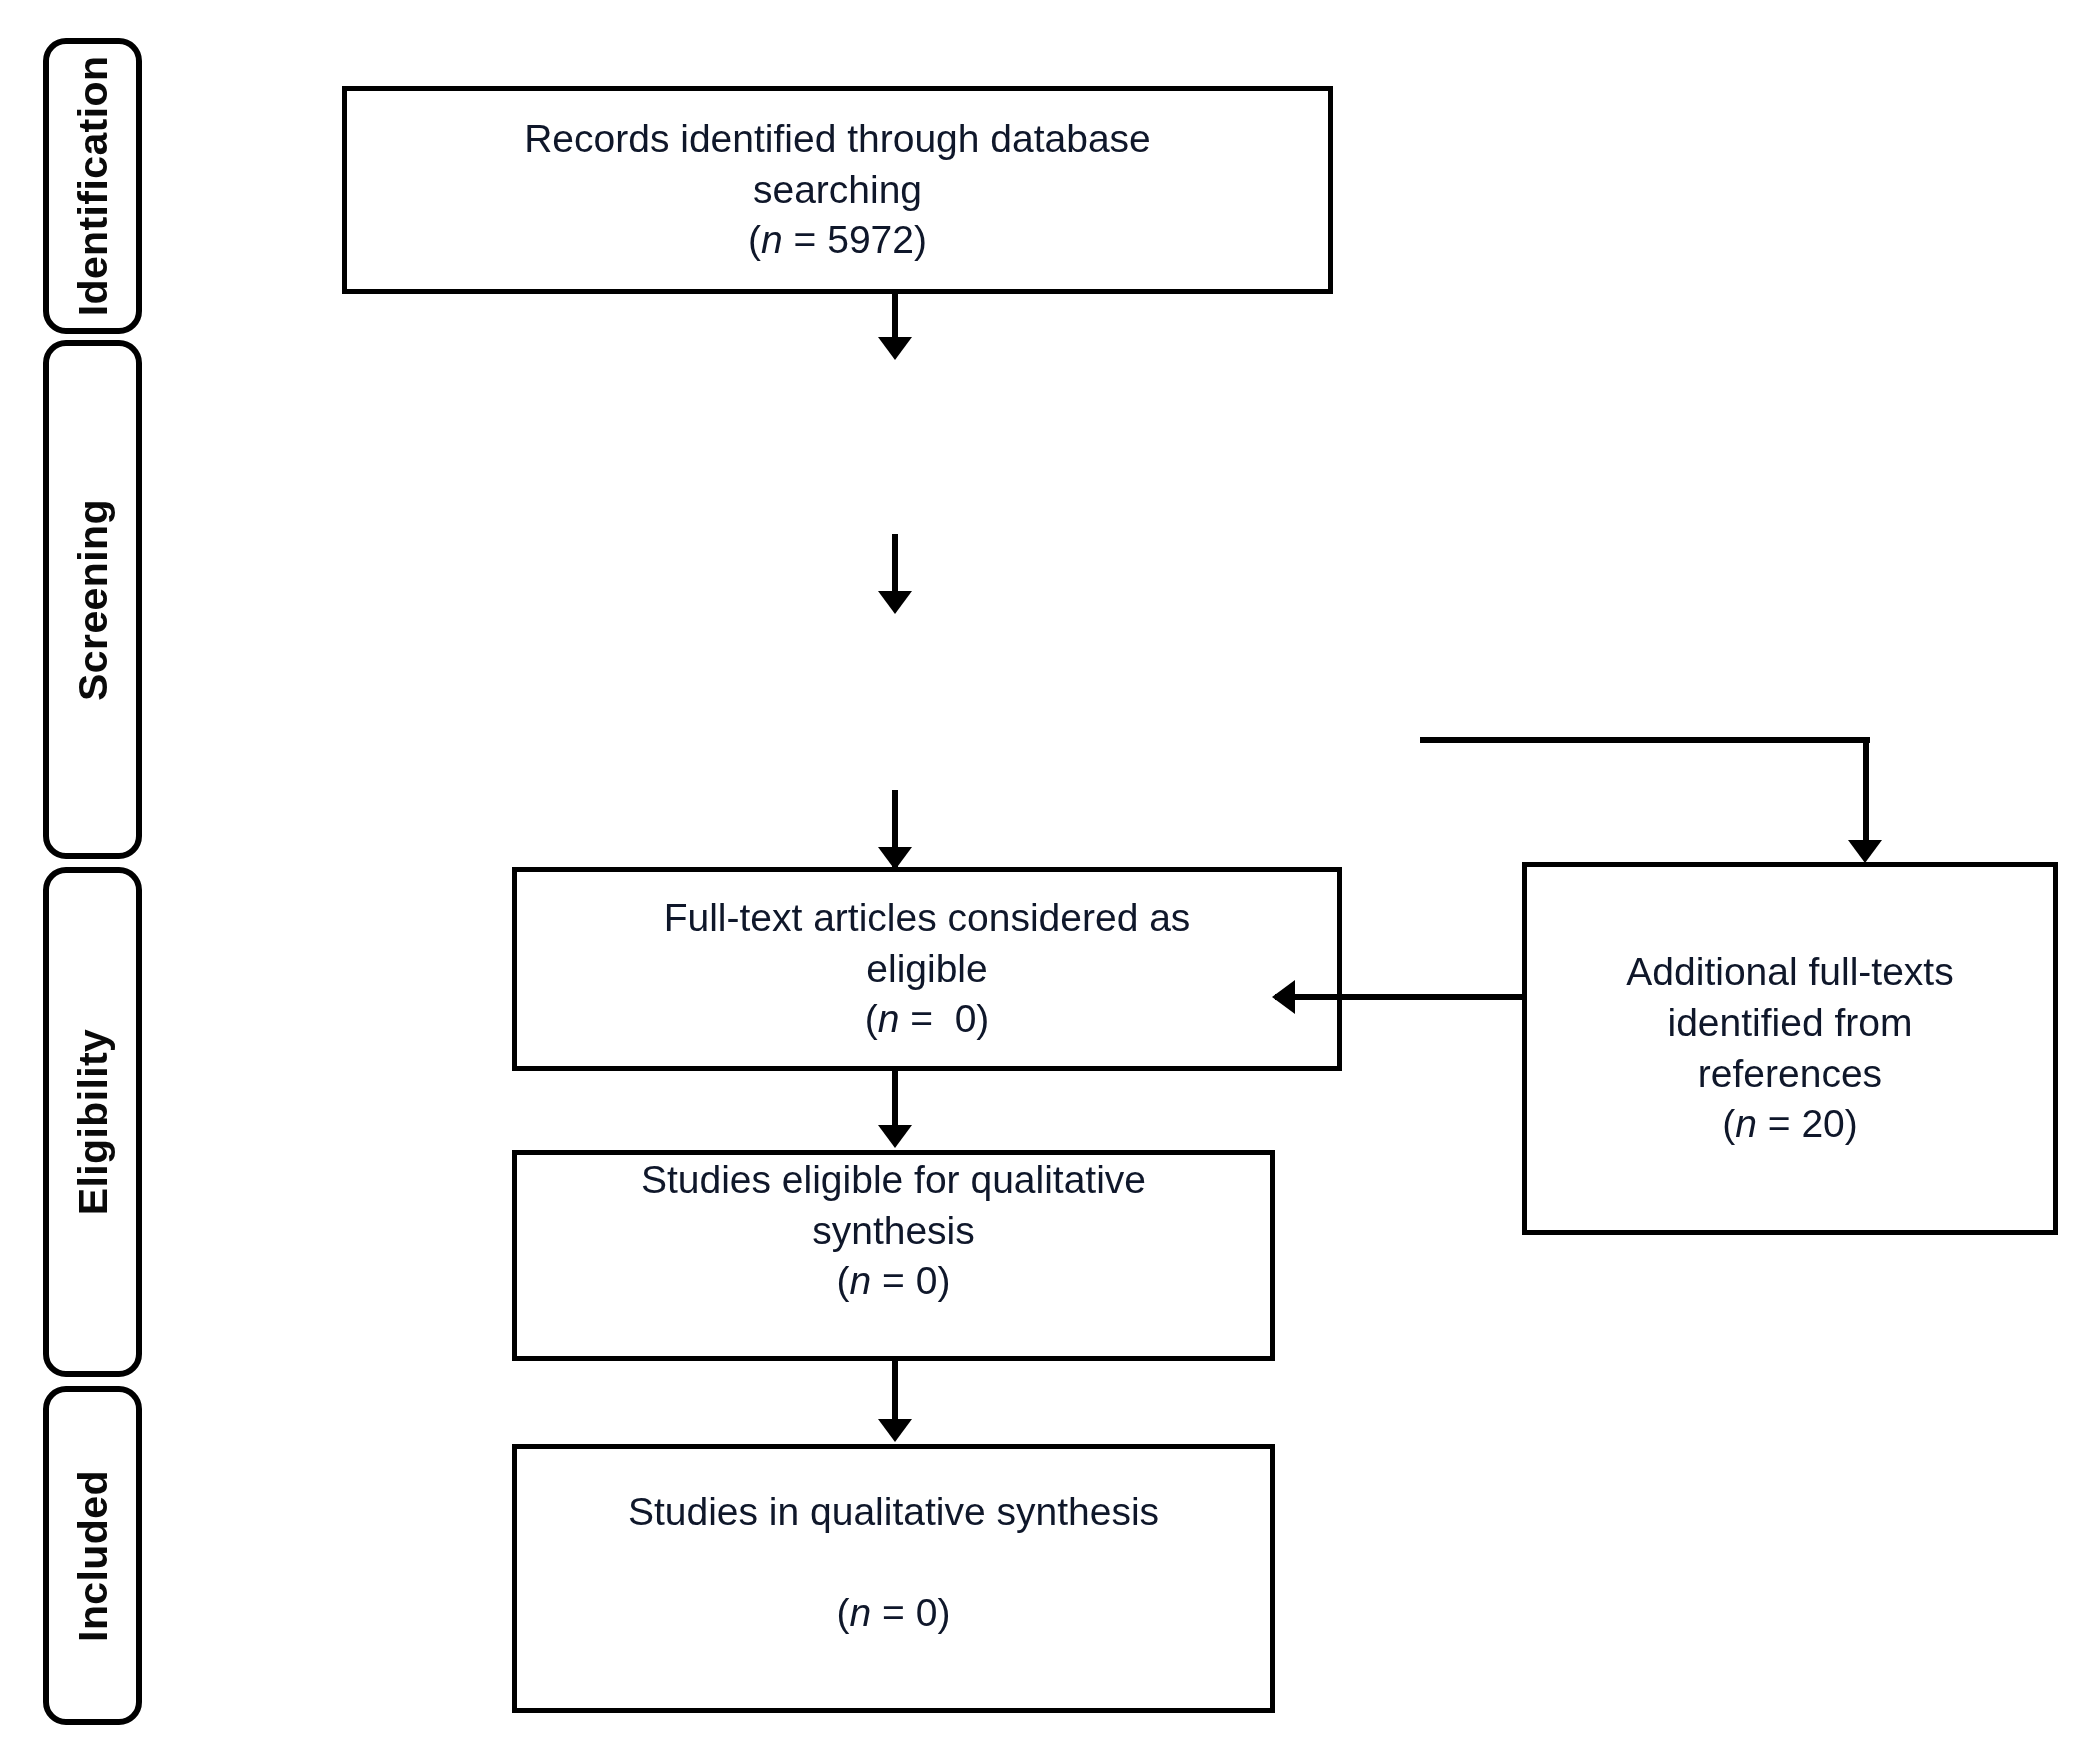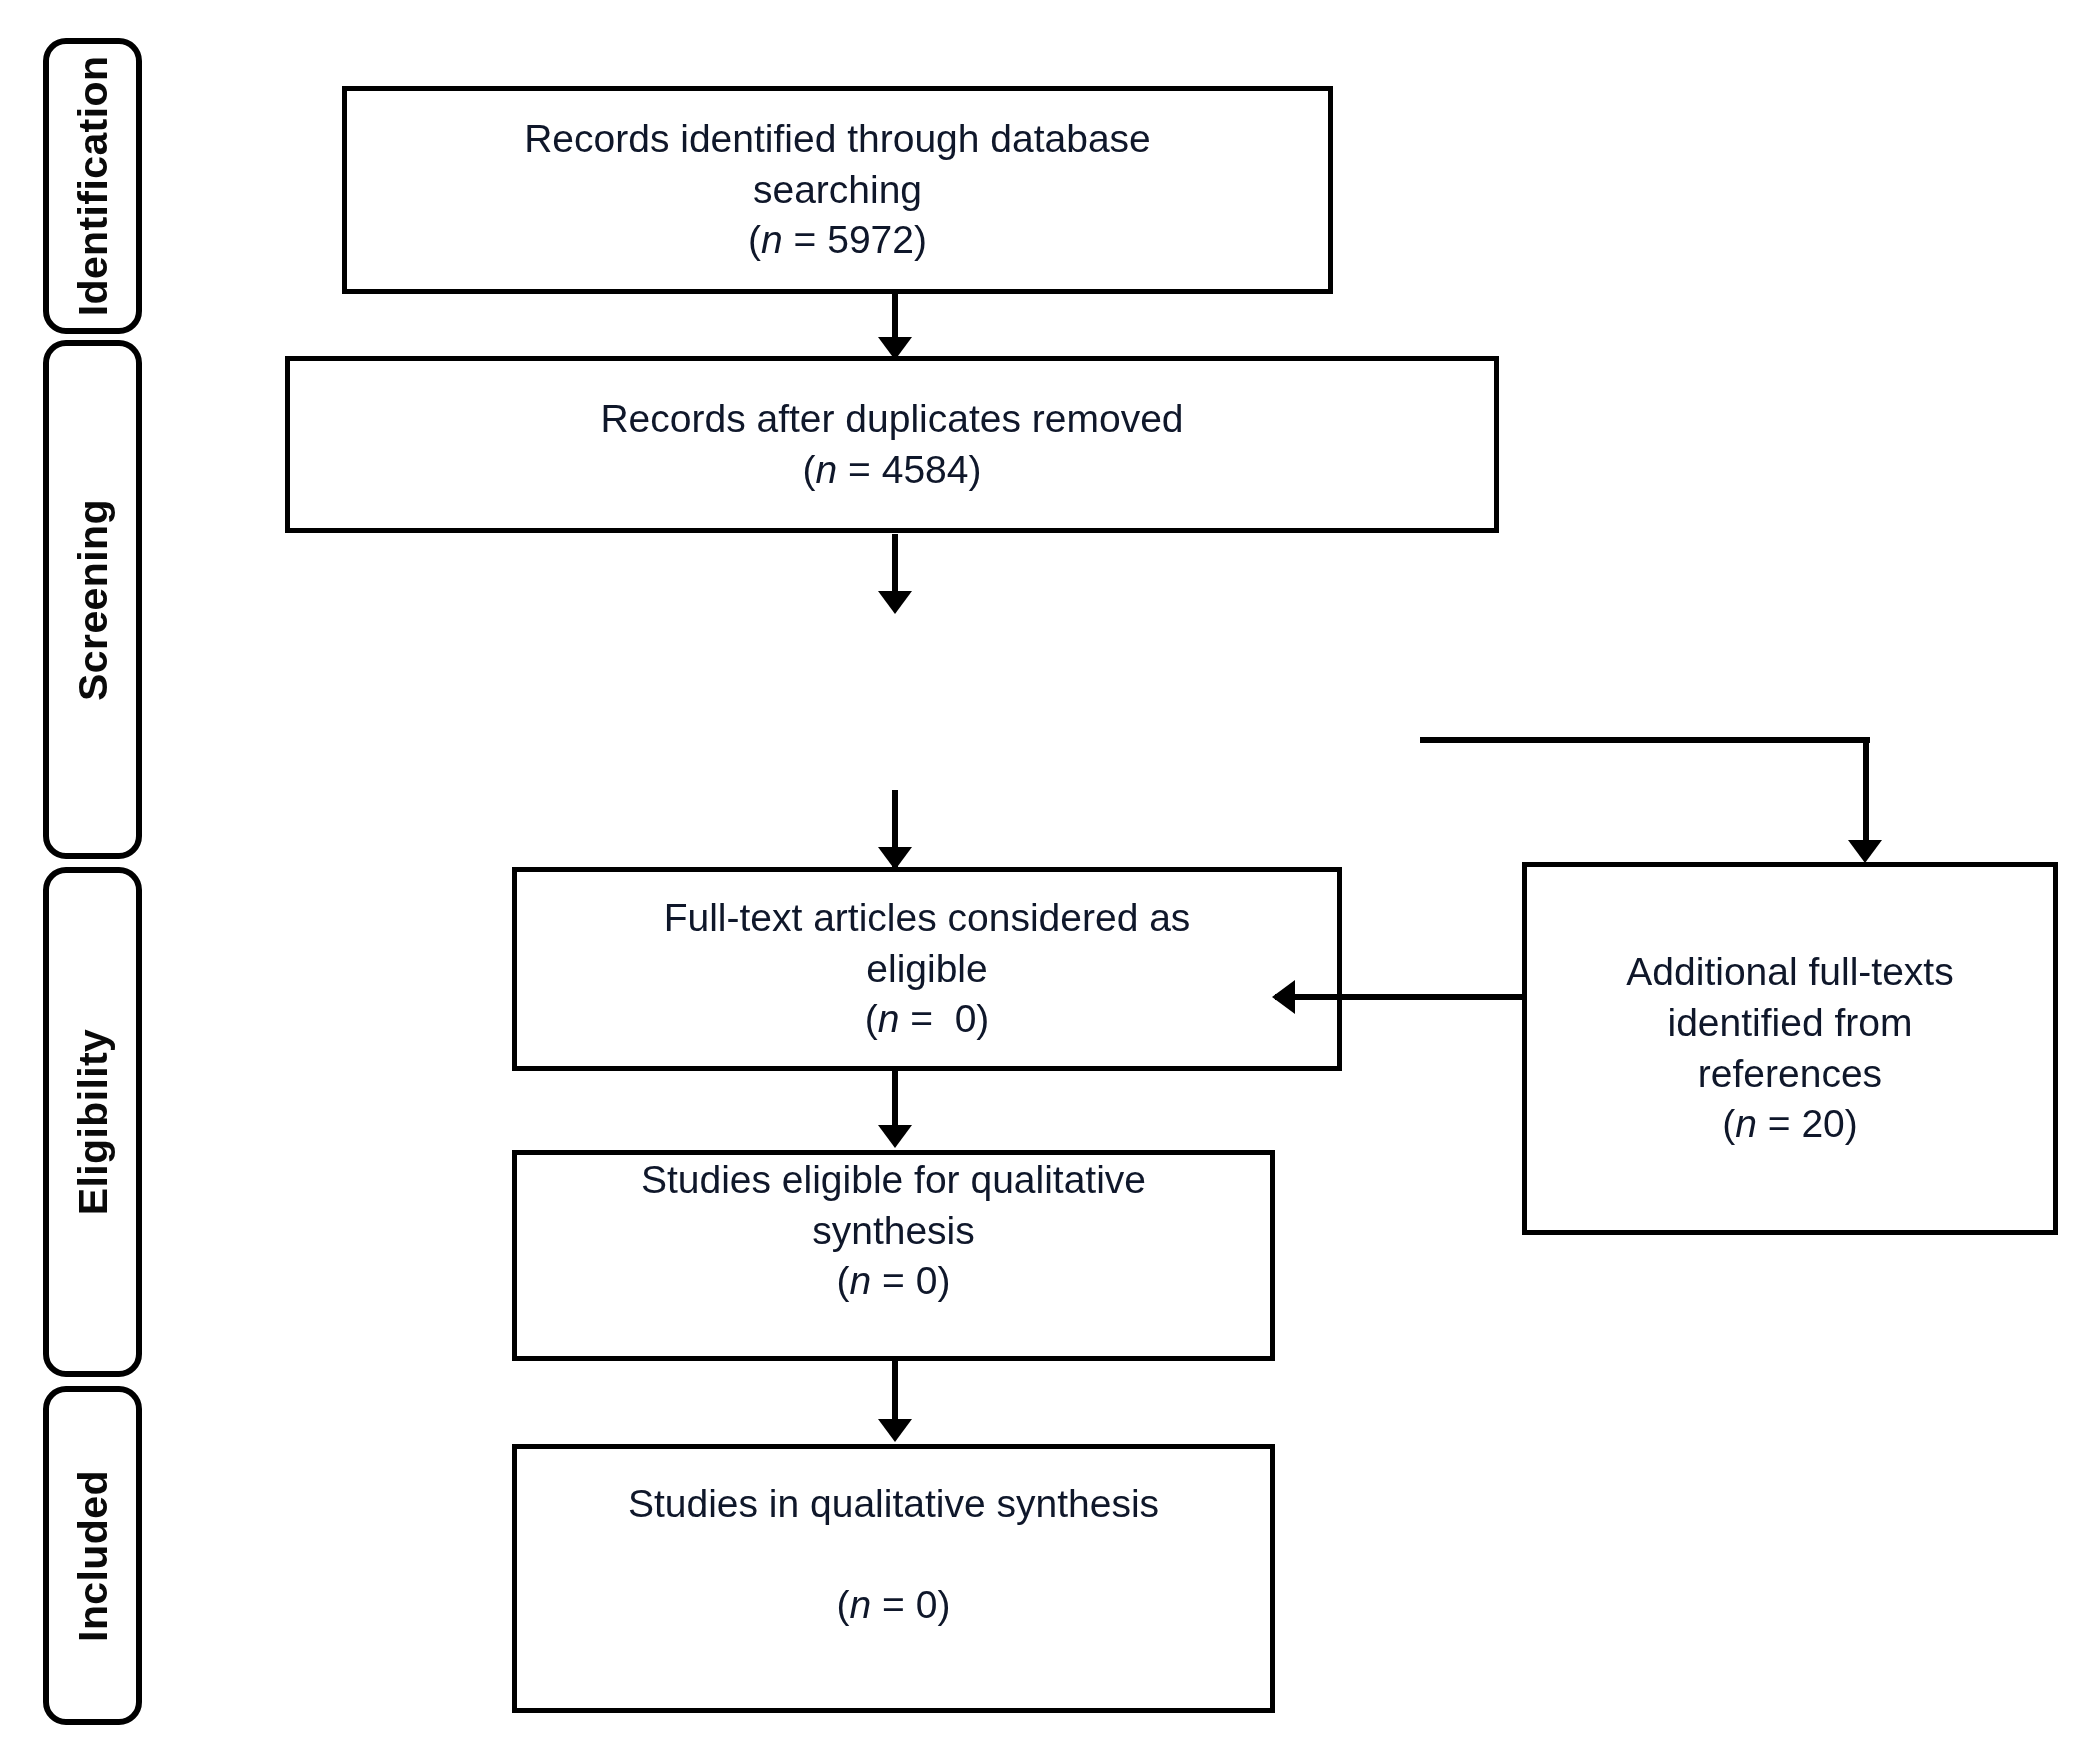--- a/index.html
+++ b/index.html
@@ -121,26 +121,20 @@
     <div class="lines">
       <span class="line">Records identified through database</span>
       <span class="line">searching</span>
       <span class="line nval"><span>(</span><em>n</em><span> = 5972)</span></span>
     </div>
   </div>
 
   <div class="vline" style="left:892px; top:294px; height:54px;"></div>
   <div class="arrow-down" style="left:878px; top:337px;"></div>
 
-  <div class="box" style="left:285px; top:356px; width:1214px; height:177px; justify-content:center;">
-    <div class="lines">
-      <span class="line">Records after duplicates removed</span>
-      <span class="line nval"><span>(</span><em>n</em><span> = 4584)</span></span>
-    </div>
-  </div>
 
   <div class="vline" style="left:892px; top:534px; height:72px;"></div>
   <div class="arrow-down" style="left:878px; top:591px;"></div>
 
 
   <div class="vline" style="left:892px; top:790px; height:77px;"></div>
   <div class="arrow-down" style="left:878px; top:847px;"></div>
 
   <div class="hline" style="left:1420px; top:737px; width:450px;"></div>
   <div class="vline" style="left:1863px; top:737px; height:116px;"></div>
@@ -173,21 +167,21 @@
     <div class="lines">
       <span class="line">Studies eligible for qualitative</span>
       <span class="line">synthesis</span>
       <span class="line nval"><span>(</span><em>n</em><span> = 0)</span></span>
     </div>
   </div>
 
   <div class="vline" style="left:892px; top:1361px; height:77px;"></div>
   <div class="arrow-down" style="left:878px; top:1419px;"></div>
 
-  <div class="box" style="left:512px; top:1444px; width:763px; height:269px; justify-content:flex-start; padding-top:30px;">
+  <div class="box" style="left:512px; top:1444px; width:763px; height:269px; justify-content:flex-start; padding-top:38px;">
     <div class="lines">
       <span class="line">Studies in qualitative synthesis</span>
       <span class="line">&nbsp;</span>
       <span class="line nval"><span>(</span><em>n</em><span> = 0)</span></span>
     </div>
   </div>
 
 </div>
 
 

